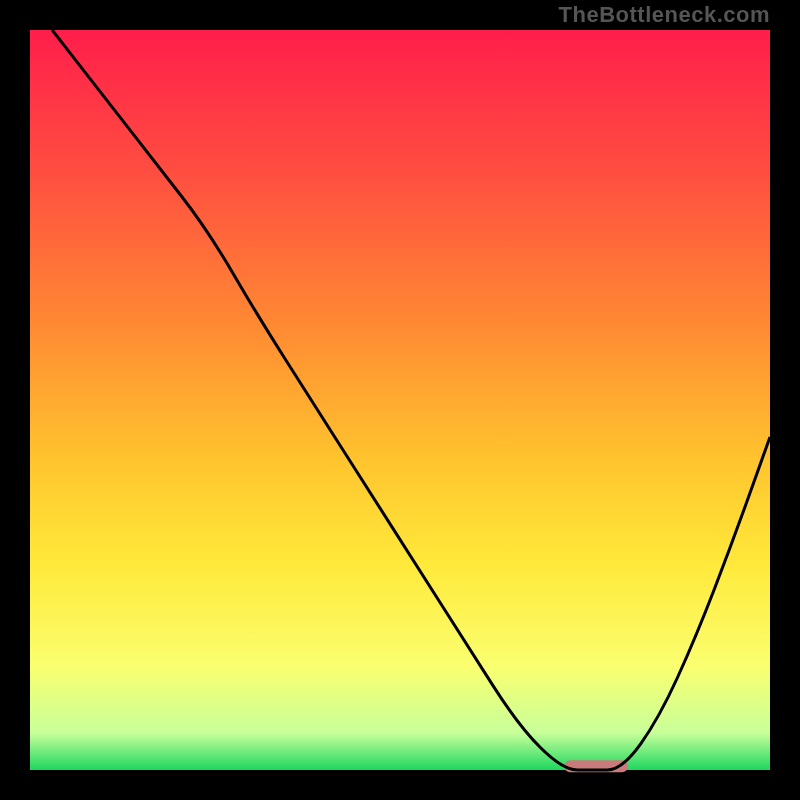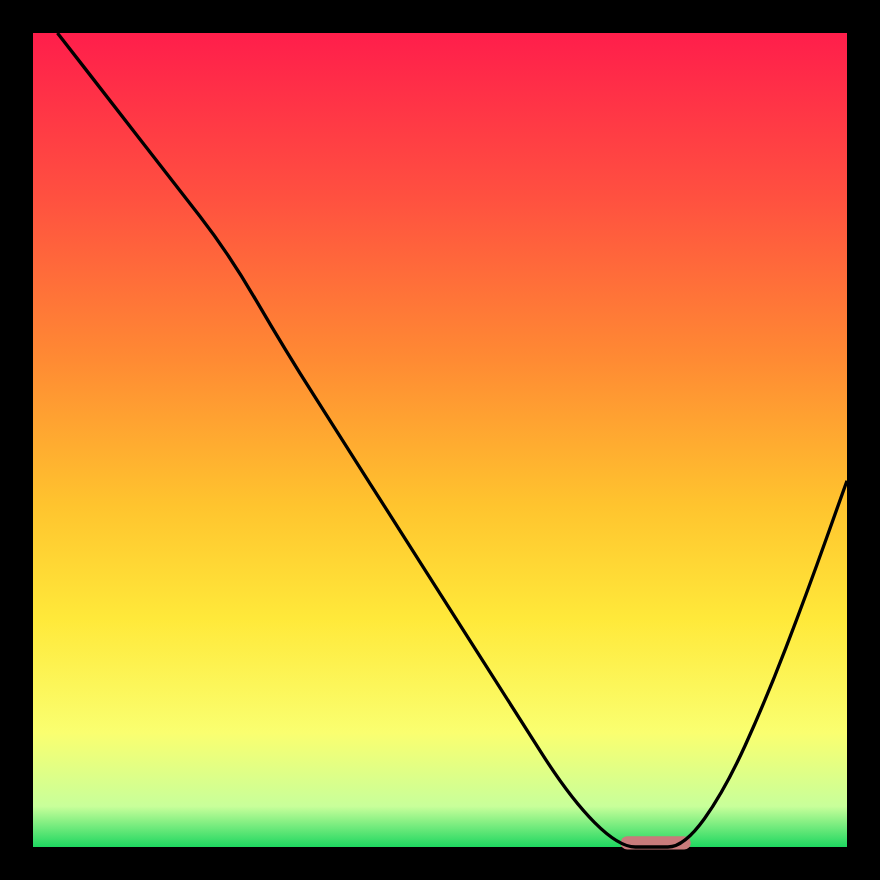--- a/index.html
+++ b/index.html
@@ -27,20 +27,21 @@
     z-index: 10;
   }
   svg {
     display: block;
   }
 </style>
 </head>
 <body>
 
 <div class="chart-wrapper">
+  <div class="watermark">TheBottleneck.com</div>
   <svg id="chart-svg" width="800" height="800" viewBox="0 0 800 800">
     <defs>
       <linearGradient id="bg-grad" x1="0" y1="0" x2="0" y2="1">
           <stop offset="0%" stop-color="#FF1E4B"></stop>
           <stop offset="20%" stop-color="#FF5040"></stop>
           <stop offset="40%" stop-color="#FF8A33"></stop>
           <stop offset="57.99999999999999%" stop-color="#FFC42E"></stop>
           <stop offset="72%" stop-color="#FFE93A"></stop>
           <stop offset="86%" stop-color="#FAFF70"></stop>
           <stop offset="95%" stop-color="#C8FF9A"></stop>

